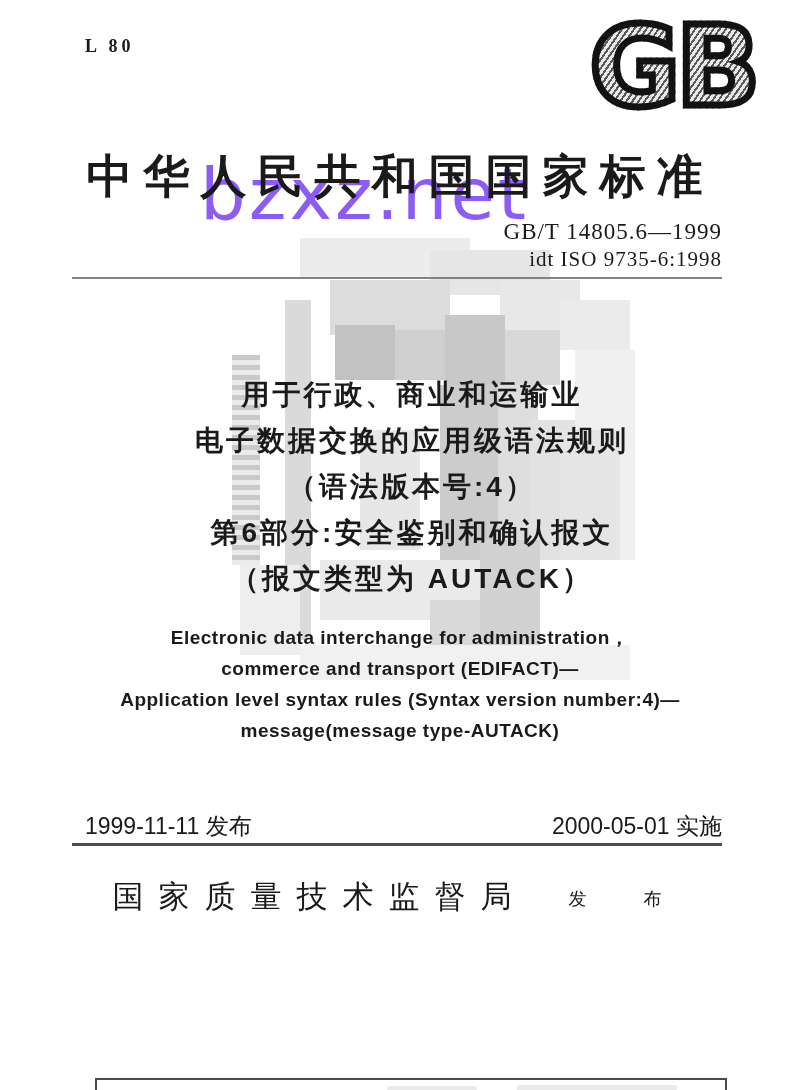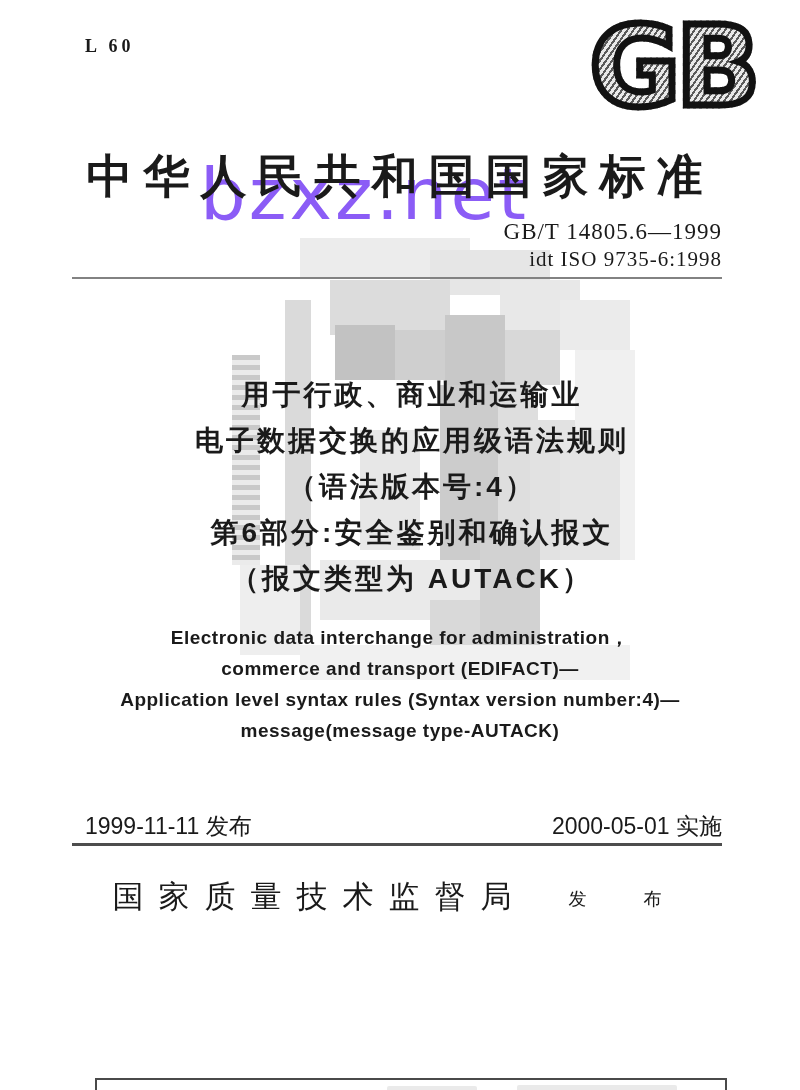--- a/index.html
+++ b/index.html
@@ -89,21 +89,21 @@
     <div class="mz" style="left:240px;top:565px;width:60px;height:90px;background:#eeeeee;"></div>
     <div class="mz" style="left:560px;top:430px;width:60px;height:130px;background:#e5e5e5;"></div>
     <div class="mz" style="left:480px;top:540px;width:60px;height:120px;background:#d2d2d2;"></div>
     <div class="mz" style="left:300px;top:645px;width:330px;height:35px;background:#f1f1f1;"></div>
   </div>
 
   <div class="bzxz">bzxz.net</div>
 
   <div class="layer-content">
 
-    <div class="code">L 60</div>
+    <div class="code">L 80</div>
 
     <div class="gb-logo">GB</div>
 
     <div class="main-title">中华人民共和国国家标准</div>
 
     <div class="std-block">
       <div class="std-no">GB/T 14805.6—1999</div>
       <div class="std-idt">idt ISO 9735-6:1998</div>
     </div>
 

